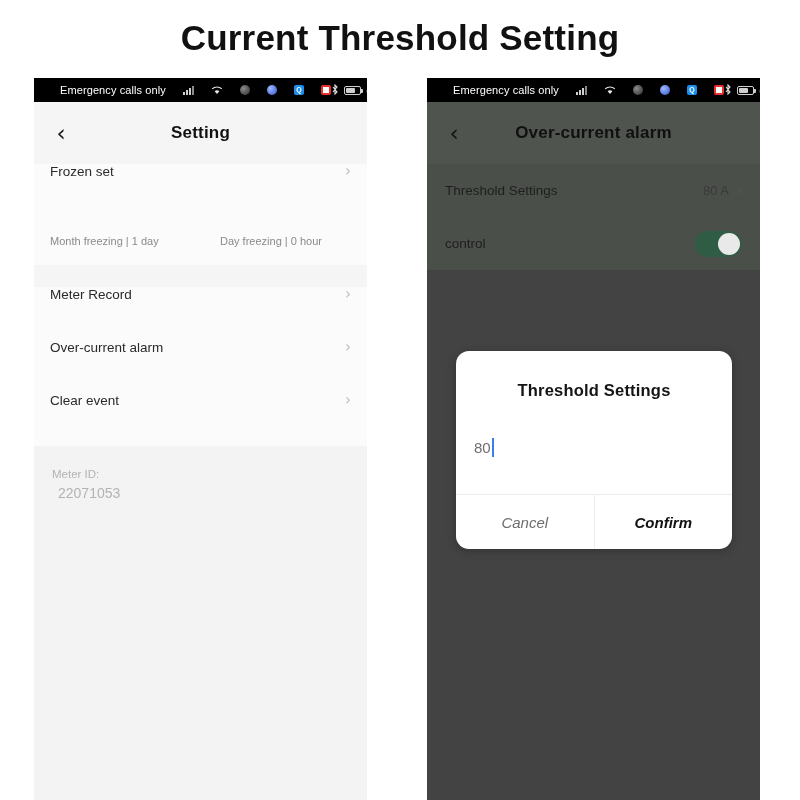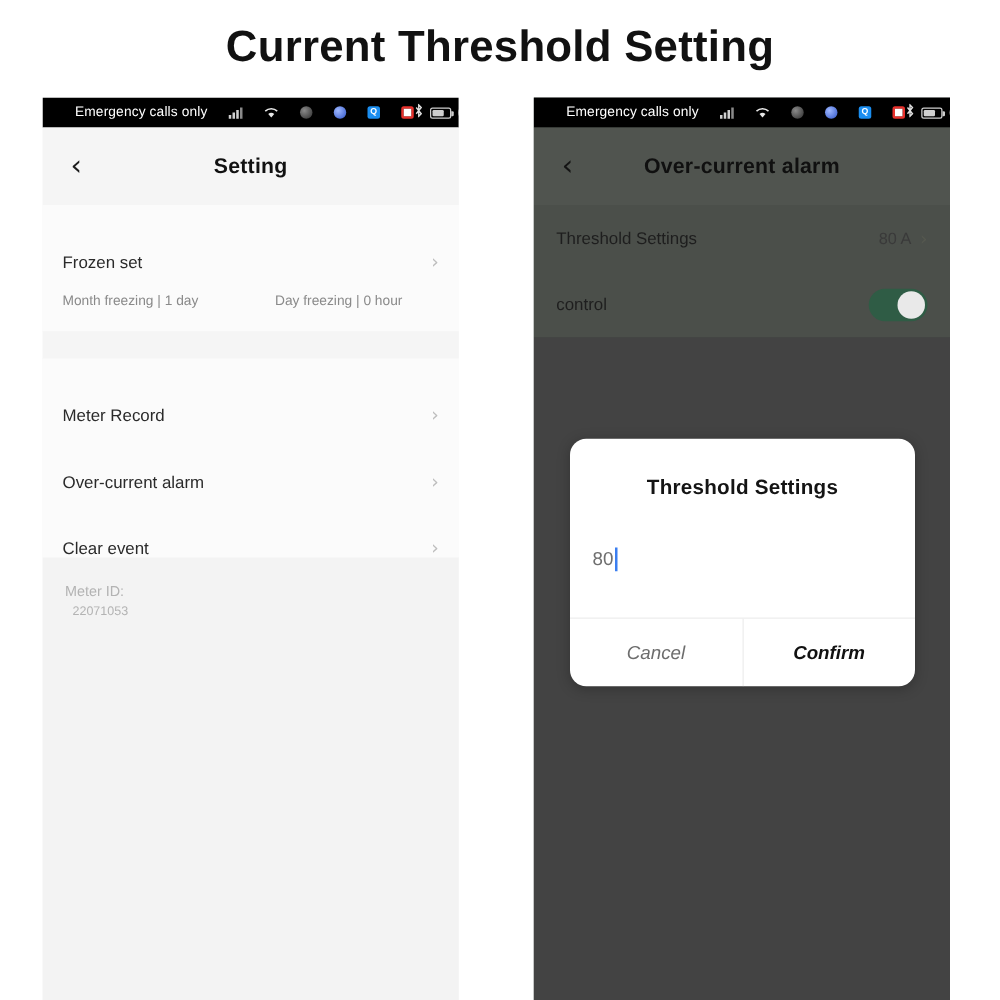--- a/index.html
+++ b/index.html
@@ -120,21 +120,21 @@
     font-size: 17px; font-weight: bold;
     letter-spacing: 0.2px;
   }
   .hdr-left .hdr-title  { color: #111111; }
   .hdr-right .hdr-title { color: #101010; }
   .band-sep { height: 22px; background: #f5f5f5; }
   .list-group { background: #fbfbfb; }
 
   .row {
     height: 53px;
-    display: flex; align-items: flex-end;
+    display: flex; align-items: flex-start;
     padding: 0 16px;
     background: #fbfbfb;
     cursor: pointer;
   }
   .row-label {
     font-size: 13.5px;
     color: #2a2a2a;
     flex: 1;
   }
   .chev {
@@ -155,21 +155,21 @@
     color: #8a8a8a;
   }
   .freeze-cell:first-child { width: 170px; }
 
   .meter-band {
     background: #f3f3f3;
     padding: 20px 16px 0 18px;
     flex: 1;
   }
   .meter-label { font-size: 11.5px; color: #b3b3b3; line-height: 1.45; }
-  .meter-value { font-size: 10px; color: #b3b3b3; line-height: 1.45; padding-left: 6px; }
+  .meter-value { font-size: 14px; color: #b3b3b3; line-height: 1.45; padding-left: 6px; }
 
   .phone-body { display: flex; flex-direction: column; height: calc(100% - 86px); }
 
   
   .r-group { background: #4b4f4a; }
   .r-row {
     height: 53px;
     display: flex; align-items: center;
     padding: 0 18px;
     cursor: pointer;

